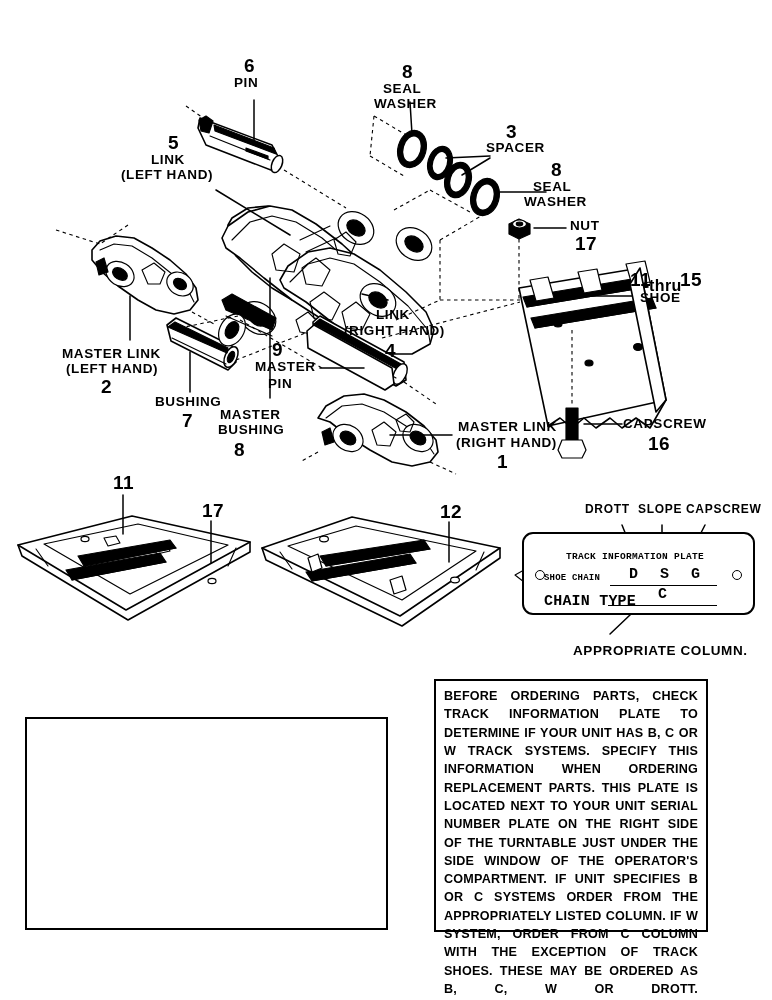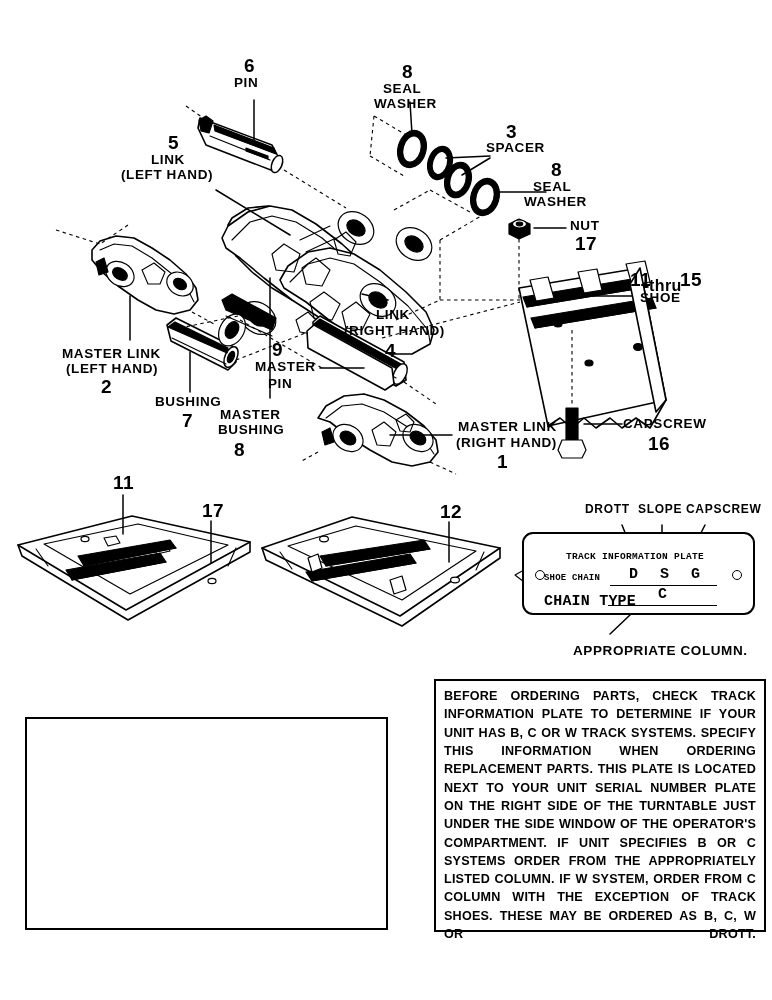--- a/index.html
+++ b/index.html
@@ -54,21 +54,21 @@
     left: 0; top: 0;
     width: 772px;
     height: 1000px;
     pointer-events: none;
   }
   
   #notice-box {
     position: absolute;
     left: 434px;
     top: 679px;
-    width: 332px;
+    width: 274px;
     height: 253px;
     border: 2px solid #000;
     background: #fff;
     padding: 6px 8px 4px 8px;
   }
   #notice-box p {
     margin: 0;
     font-family: "Liberation Sans", sans-serif;
     font-size: 12.6px;
     font-weight: bold;

